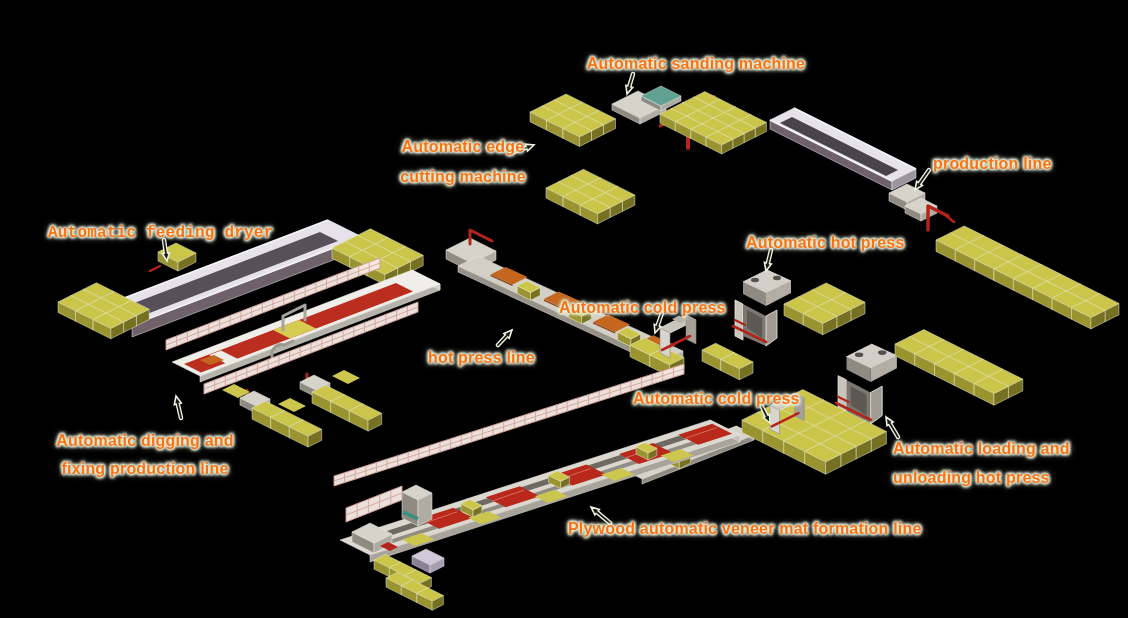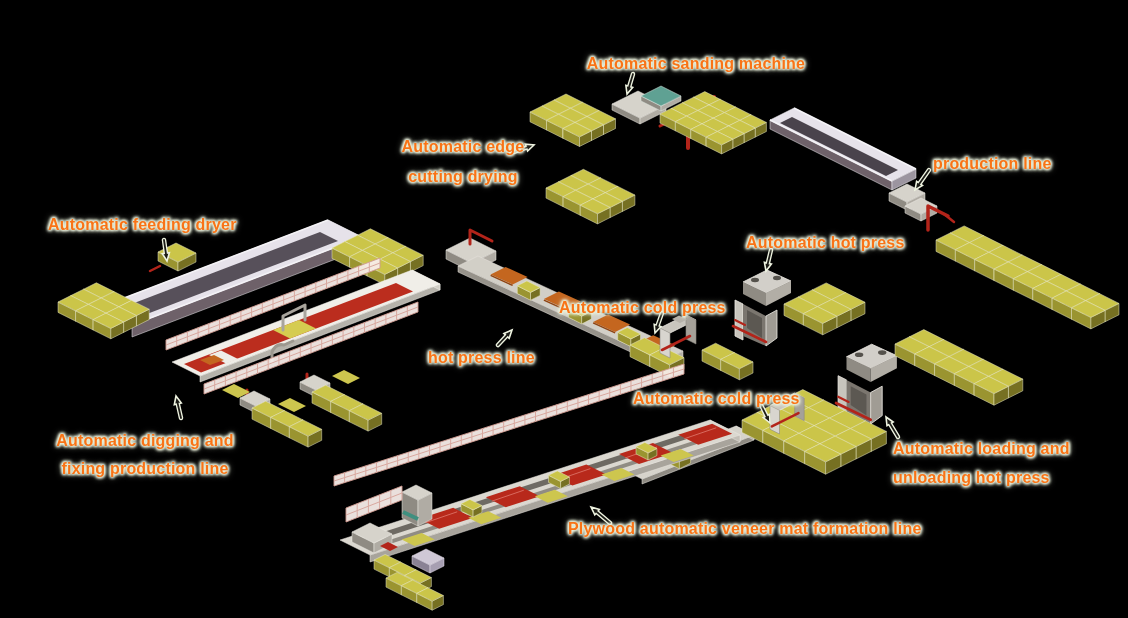--- a/index.html
+++ b/index.html
@@ -665,28 +665,28 @@
         <line x1="610" y1="523" x2="595.5894671887023" y2="510.8648144746967" stroke="#1b1b16" stroke-width="1.8" stroke-linecap="round"></line>
       </g>
     </svg>
 
   <div class="label lbl-center" style="left:586px;top:52px;width:220px;">
     <span>Automatic sanding machine</span>
   </div>
 
   <div class="label lbl-center" style="left:398px;top:132px;width:130px;line-height:30px;">
     <span>Automatic edge</span>
-    <span>cutting drying</span>
+    <span>cutting machine</span>
   </div>
 
   <div class="label" style="left:933px;top:146px;line-height:35px;">
     <span>production line</span>
   </div>
 
-  <div class="label" style="left:48px;top:213px;">
+  <div class="label" style="left:48px;top:221px;font-family:Liberation Mono, monospace;">
     <span>Automatic feeding dryer</span>
   </div>
 
   <div class="label" style="left:746px;top:231px;">
     <span>Automatic hot press</span>
   </div>
 
   <div class="label" style="left:559px;top:296px;">
     <span>Automatic cold press</span>
   </div>

